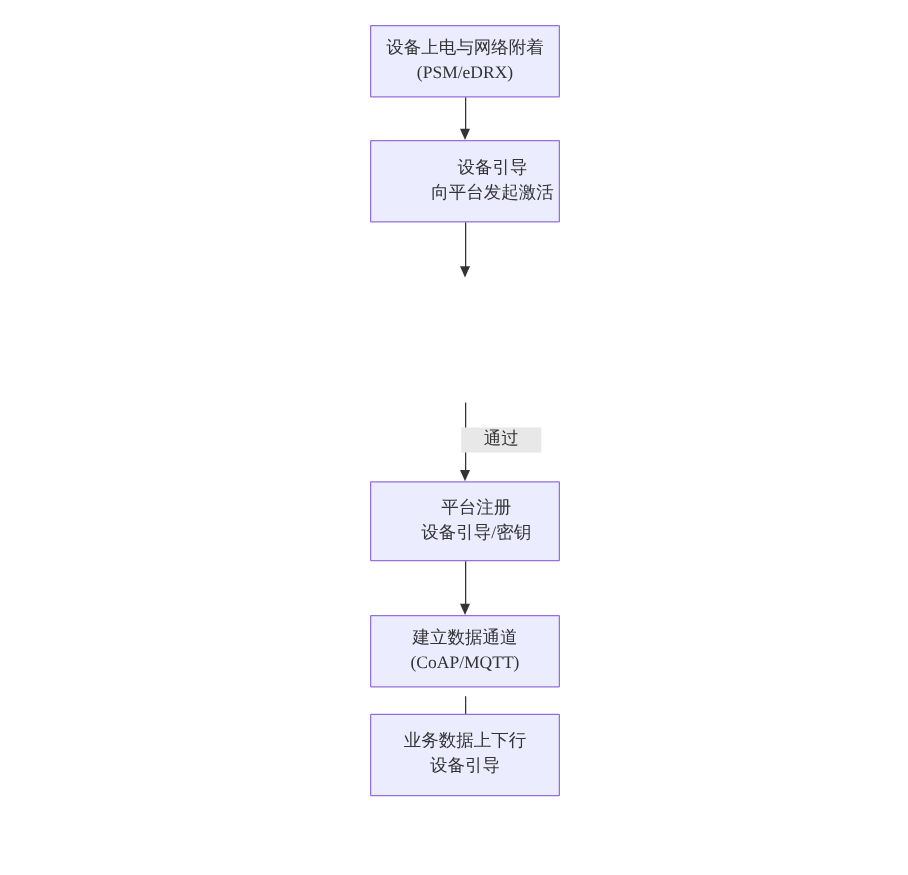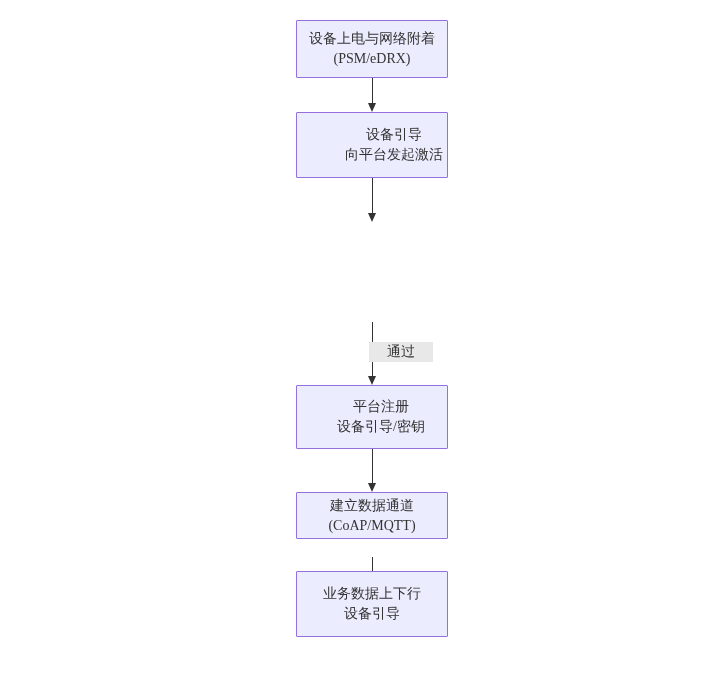--- a/index.html
+++ b/index.html
@@ -120,21 +120,21 @@
   <div class="node" style="top:385px; height:64px;padding-left:18px;">
     <div>平台注册</div>
     <div>设备引导/密钥</div>
   </div>
 
   <div class="arrow" style="top:449px; height:43px;">
     <div class="arrow-line"></div>
     <div class="arrow-head"></div>
   </div>
 
-  <div class="node" style="top:492px; height:47px;">
+  <div class="node" style="top:492px; height:58px;">
     <div>建立数据通道</div>
     <div>(CoAP/MQTT)</div>
   </div>
 
   <div class="arrow" style="top:557px; height:45px;">
     <div class="arrow-line"></div>
     <div class="arrow-head"></div>
   </div>
 
   <div class="node" style="top:571px; height:66px;">

